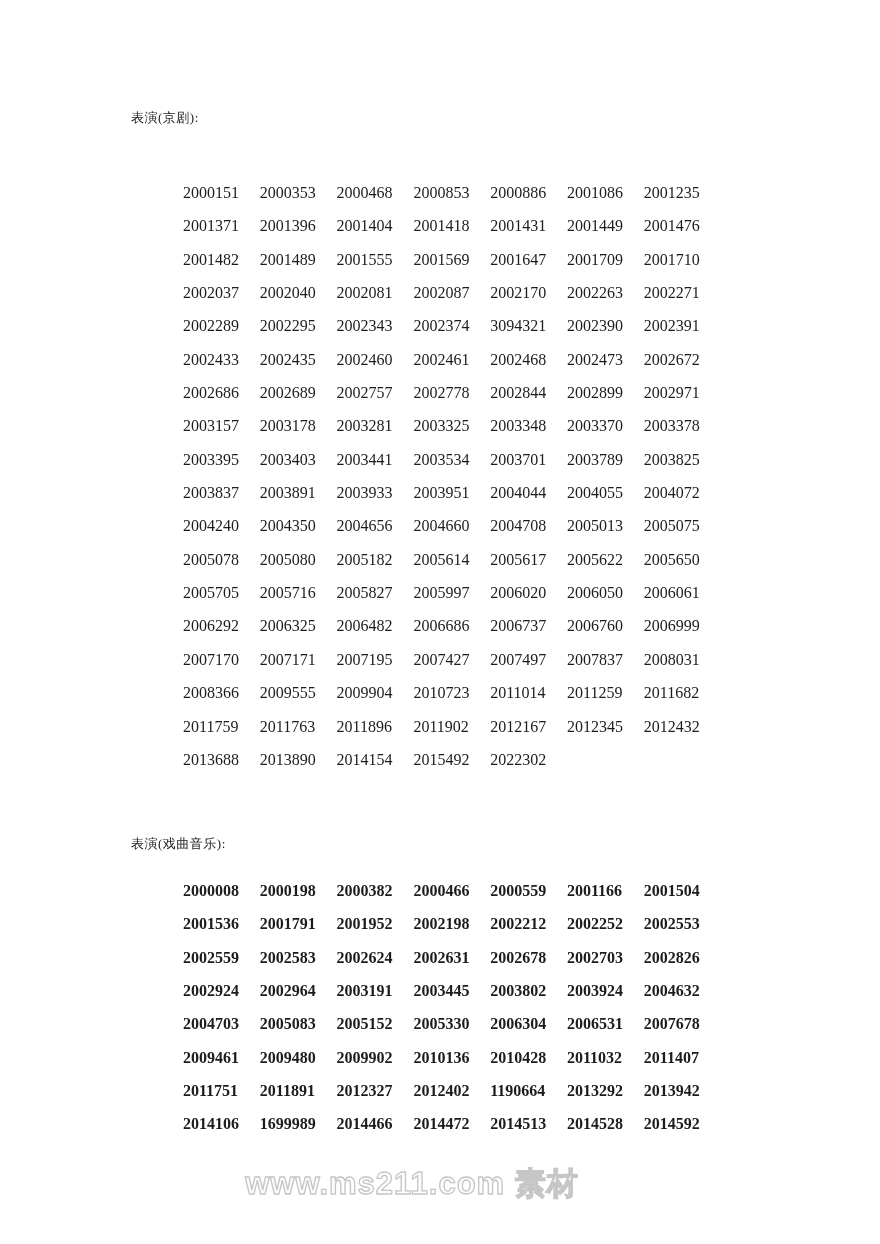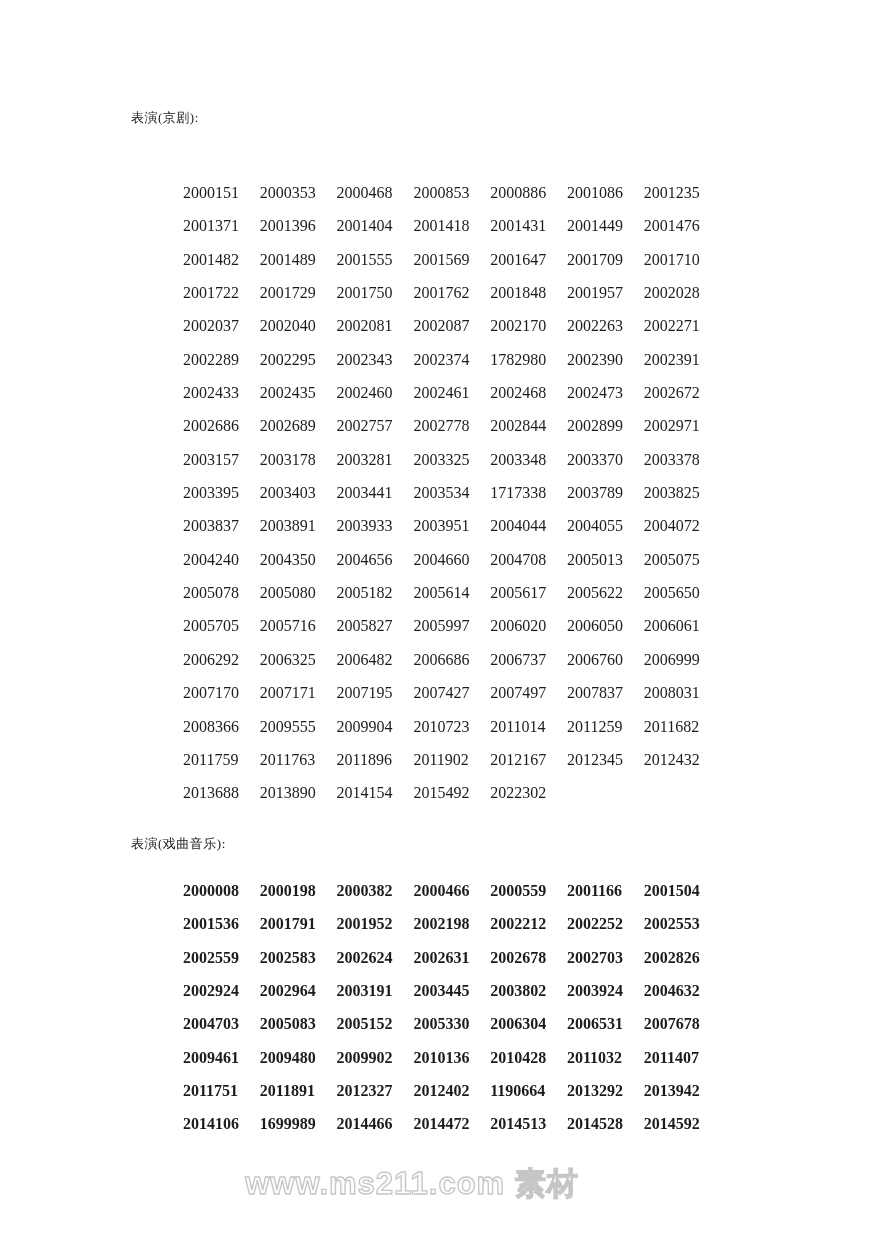--- a/index.html
+++ b/index.html
@@ -91,43 +91,34 @@
     <div class="num-row">
       <span class="num-cell">2001482</span>
       <span class="num-cell">2001489</span>
       <span class="num-cell">2001555</span>
       <span class="num-cell">2001569</span>
       <span class="num-cell">2001647</span>
       <span class="num-cell">2001709</span>
       <span class="num-cell">2001710</span>
     </div>
     <div class="num-row">
-      <span class="num-cell">2001722</span>
-      <span class="num-cell">2001729</span>
-      <span class="num-cell">2001750</span>
-      <span class="num-cell">2001762</span>
-      <span class="num-cell">2001848</span>
-      <span class="num-cell">2001957</span>
-      <span class="num-cell">2002028</span>
-    </div>
-    <div class="num-row">
       <span class="num-cell">2002037</span>
       <span class="num-cell">2002040</span>
       <span class="num-cell">2002081</span>
       <span class="num-cell">2002087</span>
       <span class="num-cell">2002170</span>
       <span class="num-cell">2002263</span>
       <span class="num-cell">2002271</span>
     </div>
     <div class="num-row">
       <span class="num-cell">2002289</span>
       <span class="num-cell">2002295</span>
       <span class="num-cell">2002343</span>
       <span class="num-cell">2002374</span>
-      <span class="num-cell">1782980</span>
+      <span class="num-cell">3094321</span>
       <span class="num-cell">2002390</span>
       <span class="num-cell">2002391</span>
     </div>
     <div class="num-row">
       <span class="num-cell">2002433</span>
       <span class="num-cell">2002435</span>
       <span class="num-cell">2002460</span>
       <span class="num-cell">2002461</span>
       <span class="num-cell">2002468</span>
       <span class="num-cell">2002473</span>
@@ -149,21 +140,21 @@
       <span class="num-cell">2003325</span>
       <span class="num-cell">2003348</span>
       <span class="num-cell">2003370</span>
       <span class="num-cell">2003378</span>
     </div>
     <div class="num-row">
       <span class="num-cell">2003395</span>
       <span class="num-cell">2003403</span>
       <span class="num-cell">2003441</span>
       <span class="num-cell">2003534</span>
-      <span class="num-cell">1717338</span>
+      <span class="num-cell">2003701</span>
       <span class="num-cell">2003789</span>
       <span class="num-cell">2003825</span>
     </div>
     <div class="num-row">
       <span class="num-cell">2003837</span>
       <span class="num-cell">2003891</span>
       <span class="num-cell">2003933</span>
       <span class="num-cell">2003951</span>
       <span class="num-cell">2004044</span>
       <span class="num-cell">2004055</span>

